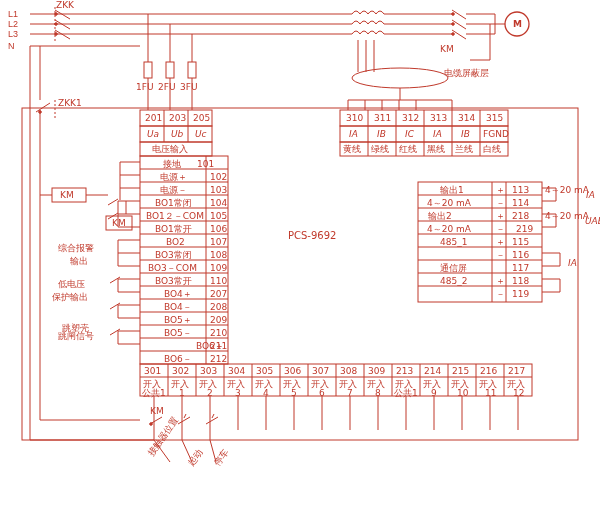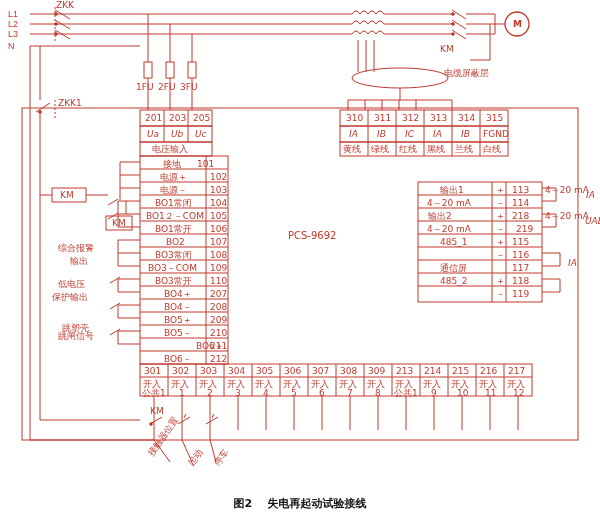--- a/index.html
+++ b/index.html
@@ -402,19 +402,14 @@
 <div class="lbl cn" style="left:457px;top:388px;">10</div>
 <div class="lbl cn" style="left:485px;top:388px;">11</div>
 <div class="lbl cn" style="left:513px;top:388px;">12</div>
 
 <div class="lbl cn" style="left:150px;top:406px;">KM</div>
 
 <div class="lbl cn" style="left:146px;top:452px;transform:rotate(-55deg);transform-origin:left top;">接触器位置</div>
 <div class="lbl cn" style="left:186px;top:462px;transform:rotate(-55deg);transform-origin:left top;">起动</div>
 <div class="lbl cn" style="left:212px;top:462px;transform:rotate(-55deg);transform-origin:left top;">停车</div>
 
-<div class="cap cn" style="top:496px;">
-  <span>图2</span>
-  &nbsp;&nbsp;
-  <span>失电再起动试验接线</span>
+
 </div>
 
-</div>
-
 </body></html>

